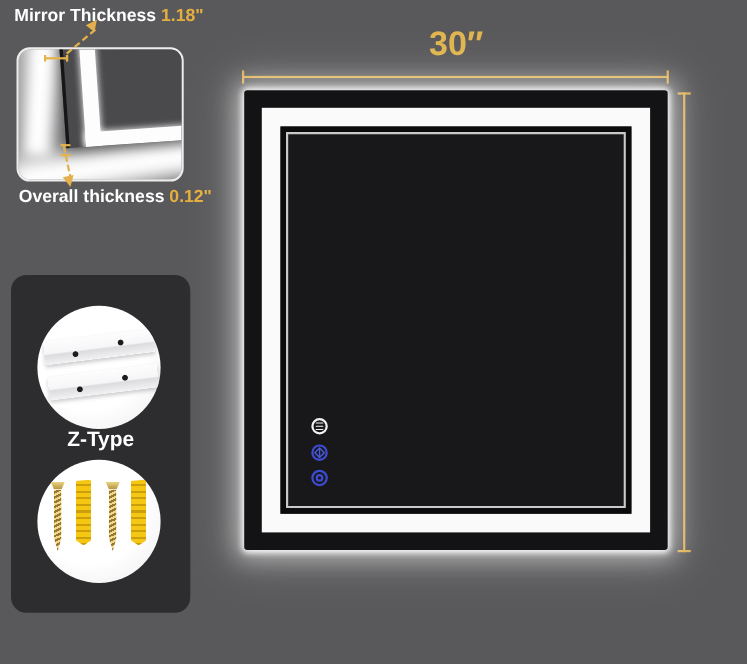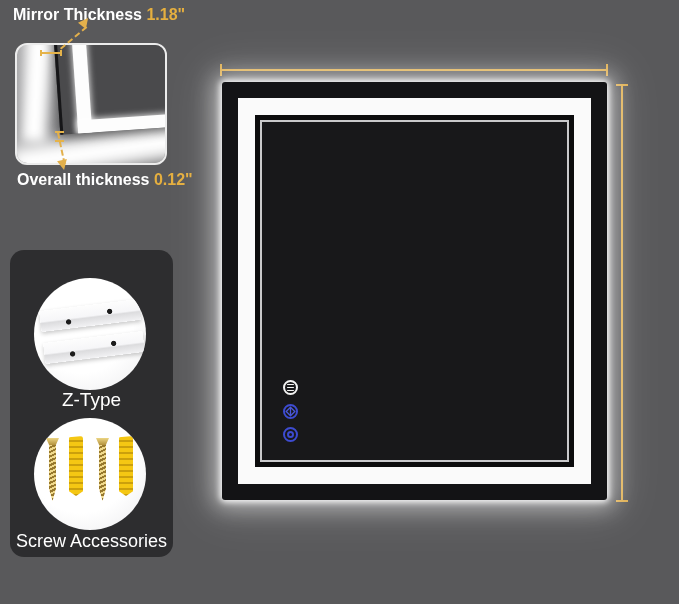--- a/index.html
+++ b/index.html
@@ -45,21 +45,21 @@
   
   .panel { left:10px; top:250px; width:163px; height:307px; background:#2d2d2f; border-radius:14px; }
   .badge {
     left:27px; top:238px; width:123px; height:27px; border-radius:14px;
     background:linear-gradient(#f8bd40,#eda01f);
     color:#ffffff; font-size:17px; font-weight:bold; text-align:center; line-height:27px;
   }
   .circ { width:112px; height:112px; border-radius:50%; background:radial-gradient(circle at 42% 38%, #ffffff 55%, #ebebed 100%); overflow:hidden; }
   .circ-z { left:34px; top:278px; }
   .circ-s { left:34px; top:418px; }
-  .panel-label { left:5px; width:173px; text-align:center; color:#ffffff; font-weight:normal; }
+  .panel-label { left:5px; width:173px; text-align:center; color:#ffffff; font-weight:bold; }
   .label-z { top:389px; font-size:19px; }
   .label-s { top:531px; font-size:18px; }
 
   .zstrip {
     left:6px; width:100px; height:21px; transform:rotate(-7deg);
     background:
       radial-gradient(circle at 28% 68%, #1c1c1c 2.2px, rgba(0,0,0,0) 3px),
       radial-gradient(circle at 70% 42%, #1c1c1c 2.2px, rgba(0,0,0,0) 3px),
       linear-gradient(180deg,#fdfdfd 0%,#f6f6f8 52%,#dcdcde 60%,#f2f2f4 100%);
     box-shadow:0 2px 4px rgba(0,0,0,.22);
@@ -148,22 +148,22 @@
     <div class="abs zstrip zs2"></div>
   </div>
   <div class="abs panel-label label-z">Z-Type</div>
 
   <div class="abs circ circ-s">
     <div class="abs screw sc1"></div>
     <div class="abs anchor an1"></div>
     <div class="abs screw sc2"></div>
     <div class="abs anchor an2"></div>
   </div>
-  <div class="abs panel-label label-s">Screw Accessories</div>
 
+  <div class="abs dim-label dim-label-w">30″</div>
   <div class="abs gold-dim dim-h"></div>
 
   <div class="abs gold-dim dim-v"></div>
 
   <div class="abs mirror">
     <div class="abs band"></div>
     <div class="abs inner"></div>
     <div class="abs tbtn tbtn-1">
       <span class="bar"></span>
       <span class="bar"></span>

